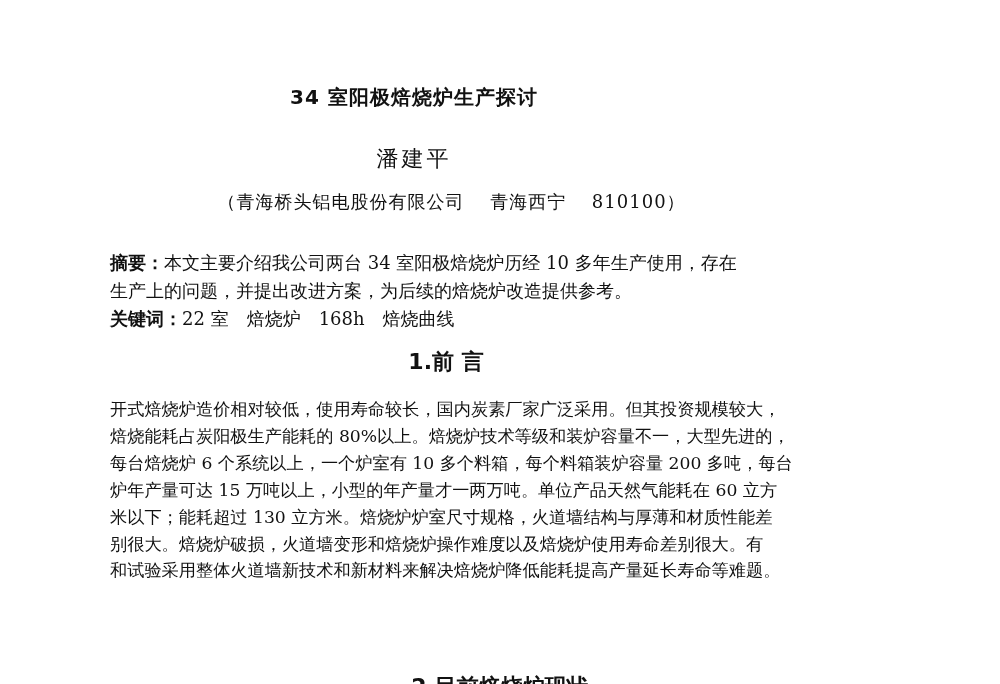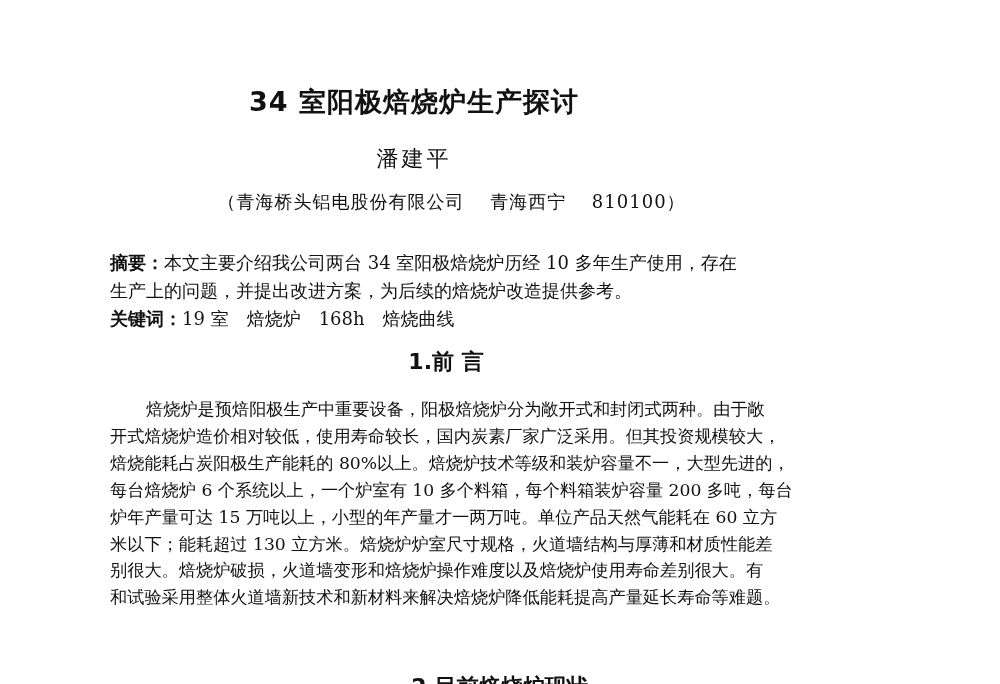--- a/index.html
+++ b/index.html
@@ -1,17 +1,17 @@
 <!DOCTYPE html>
 <html><head>
 <meta charset="utf-8">
 <style>
   html, body { margin: 0; padding: 0; background: #ffffff; }
   body { width: 1000px; height: 684px; overflow: hidden; position: relative; color: #111; font-family: "DejaVu Serif", "Liberation Serif", serif; }
-  .title { position: absolute; left: 0; width: 828px; top: 84px; text-align: center; font-family: "DejaVu Sans", "Liberation Sans", sans-serif; font-weight: bold; font-size: 27px; letter-spacing: 1px; }
+  .title { position: absolute; left: 0; width: 828px; top: 84px; text-align: center; font-family: "DejaVu Sans", "Liberation Sans", sans-serif; font-weight: bold; font-size: 20px; letter-spacing: 1px; }
   .author { position: absolute; left: 0; width: 828px; top: 144px; text-align: center; font-size: 22px; letter-spacing: 3px; }
   .affil { position: absolute; left: 0; width: 903px; top: 190px; text-align: center; font-size: 18px; letter-spacing: 1px; }
   .abstract { position: absolute; left: 110px; width: 790px; top: 249px; font-size: 18px; line-height: 28px; }
   .abstract .lbl { font-weight: bold; font-family: "DejaVu Sans", "Liberation Sans", sans-serif; }
   .line { white-space: nowrap; display: block; }
   .h1 { position: absolute; left: 0; width: 892px; top: 347px; text-align: center; font-family: "DejaVu Sans", "Liberation Sans", sans-serif; font-weight: bold; font-size: 22px; }
   .body { position: absolute; left: 110px; width: 790px; top: 396px; font-size: 17.2px; line-height: 26.9px; }
   .h2 { position: absolute; left: 0; width: 1000px; top: 672px; text-align: center; font-family: "DejaVu Sans", "Liberation Sans", sans-serif; font-weight: bold; font-size: 22px; }
   .indent { padding-left: 36px; }
 </style>
@@ -19,27 +19,26 @@
 <body>
 
 <div>
   <div class="title">34 室阳极焙烧炉生产探讨</div>
   <div class="author">潘建平</div>
   <div class="affil">（青海桥头铝电股份有限公司　 青海西宁　 810100）</div>
 
   <div class="abstract">
     <span class="line"><span class="lbl">摘要：</span><span>本文主要介绍我公司两台 34 室阳极焙烧炉历经 10 多年生产使用，存在</span></span>
     <span class="line">生产上的问题，并提出改进方案，为后续的焙烧炉改造提供参考。</span>
-    <span class="line"><span class="lbl">关键词：</span><span>19 室　焙烧炉　168h　焙烧曲线</span></span>
+    <span class="line"><span class="lbl">关键词：</span><span>22 室　焙烧炉　168h　焙烧曲线</span></span>
   </div>
 
   <div class="h1">1.前 言</div>
 
   <div class="body">
-    <span class="line indent">焙烧炉是预焙阳极生产中重要设备，阳极焙烧炉分为敞开式和封闭式两种。由于敞</span>
     <span class="line">开式焙烧炉造价相对较低，使用寿命较长，国内炭素厂家广泛采用。但其投资规模较大，</span>
     <span class="line">焙烧能耗占炭阳极生产能耗的 80%以上。焙烧炉技术等级和装炉容量不一，大型先进的，</span>
     <span class="line">每台焙烧炉 6 个系统以上，一个炉室有 10 多个料箱，每个料箱装炉容量 200 多吨，每台</span>
     <span class="line">炉年产量可达 15 万吨以上，小型的年产量才一两万吨。单位产品天然气能耗在 60 立方</span>
     <span class="line">米以下；能耗超过 130 立方米。焙烧炉炉室尺寸规格，火道墙结构与厚薄和材质性能差</span>
     <span class="line">别很大。焙烧炉破损，火道墙变形和焙烧炉操作难度以及焙烧炉使用寿命差别很大。有</span>
     <span class="line">和试验采用整体火道墙新技术和新材料来解决焙烧炉降低能耗提高产量延长寿命等难题。</span>
   </div>
 
   <div class="h2">2.目前焙烧炉现状</div>

